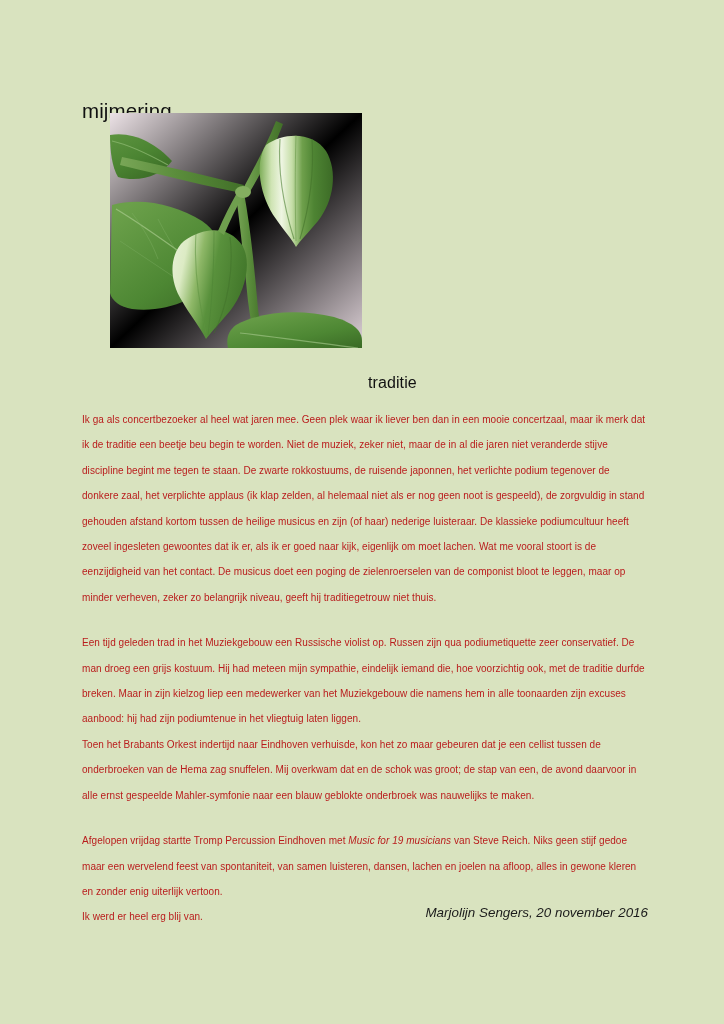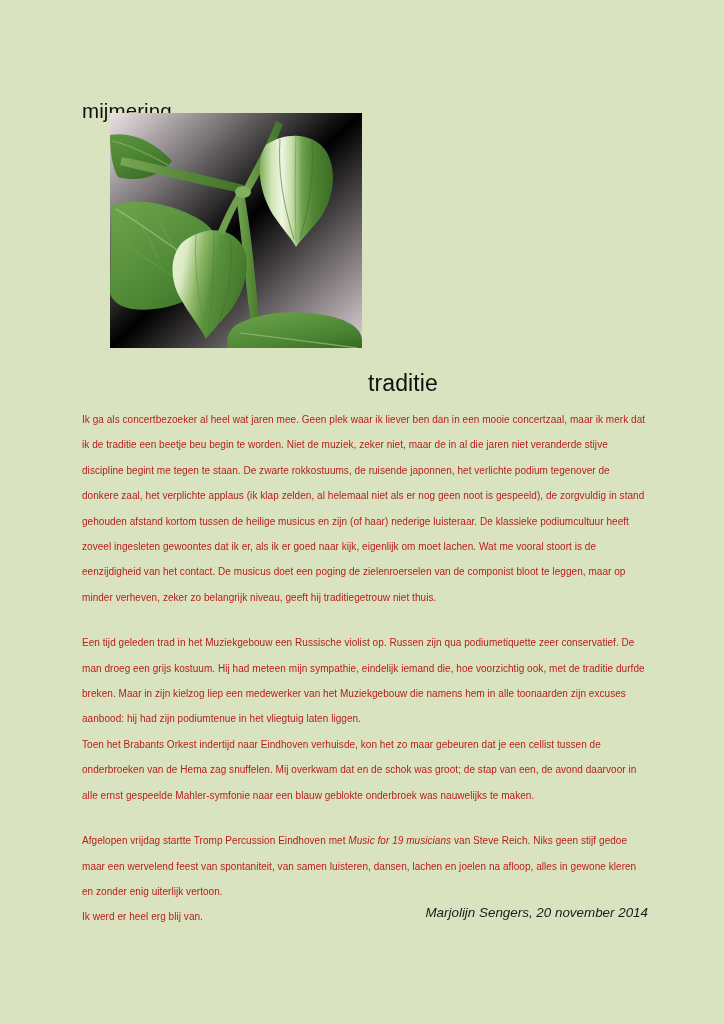--- a/index.html
+++ b/index.html
@@ -32,21 +32,21 @@
     line-height: 26px;
     font-weight: 400;
     letter-spacing: 0.1px;
     color: #111111;
   }
 
   .heading-traditie {
     position: absolute;
     left: 368px;
     top: 327px;
-    font-size: 23px;
+    font-size: 16px;
     line-height: 26px;
     font-weight: 400;
     letter-spacing: 0.1px;
     color: #111111;
     margin-top: 43px;
   }
 
   
   .photo-frame {
     position: absolute;
@@ -180,15 +180,15 @@
   </div>
 
   <h2 class="heading-traditie">traditie</h2>
 
   <div class="article">
     <p>Ik ga als concertbezoeker al heel wat jaren mee. Geen plek waar ik liever ben dan in een mooie concertzaal, maar ik merk dat ik de traditie een beetje beu begin te worden. Niet de muziek, zeker niet, maar de in al die jaren niet veranderde stijve discipline begint me tegen te staan. De zwarte rokkostuums, de ruisende japonnen, het verlichte podium tegenover de donkere zaal, het verplichte applaus (ik klap zelden, al helemaal niet als er nog geen noot is gespeeld), de zorgvuldig in stand gehouden afstand kortom tussen de heilige musicus en zijn (of haar) nederige luisteraar. De klassieke podiumcultuur heeft zoveel ingesleten gewoontes dat ik er, als ik er goed naar kijk, eigenlijk om moet lachen. Wat me vooral stoort is de eenzijdigheid van het contact. De musicus doet een poging de zielenroerselen van de componist bloot te leggen, maar op minder verheven, zeker zo belangrijk niveau, geeft hij traditiegetrouw niet thuis.</p>
     <p>Een tijd geleden trad in het Muziekgebouw een Russische violist op. Russen zijn qua podiumetiquette zeer conservatief. De man droeg een grijs kostuum. Hij had meteen mijn sympathie, eindelijk iemand die, hoe voorzichtig ook, met de traditie durfde breken. Maar in zijn kielzog liep een medewerker van het Muziekgebouw die namens hem in alle toonaarden zijn excuses aanbood: hij had zijn podiumtenue in het vliegtuig laten liggen.<br>Toen het Brabants Orkest indertijd naar Eindhoven verhuisde, kon het zo maar gebeuren dat je een cellist tussen de onderbroeken van de Hema zag snuffelen. Mij overkwam dat en de schok was groot; de stap van een, de avond daarvoor in alle ernst gespeelde Mahler-symfonie naar een blauw geblokte onderbroek was nauwelijks te maken.</p>
     <p>Afgelopen vrijdag startte Tromp Percussion Eindhoven met <em class="title-italic">Music for 19 musicians</em> van Steve Reich. Niks geen stijf gedoe maar een wervelend feest van spontaniteit, van samen luisteren, dansen, lachen en joelen na afloop, alles in gewone kleren en zonder enig uiterlijk vertoon.<br>Ik werd er heel erg blij van.</p>
   </div>
 
-  <div class="signature">Marjolijn Sengers, 20 november 2014</div>
+  <div class="signature">Marjolijn Sengers, 20 november 2016</div>
 
 </div>
 
 </body></html>

